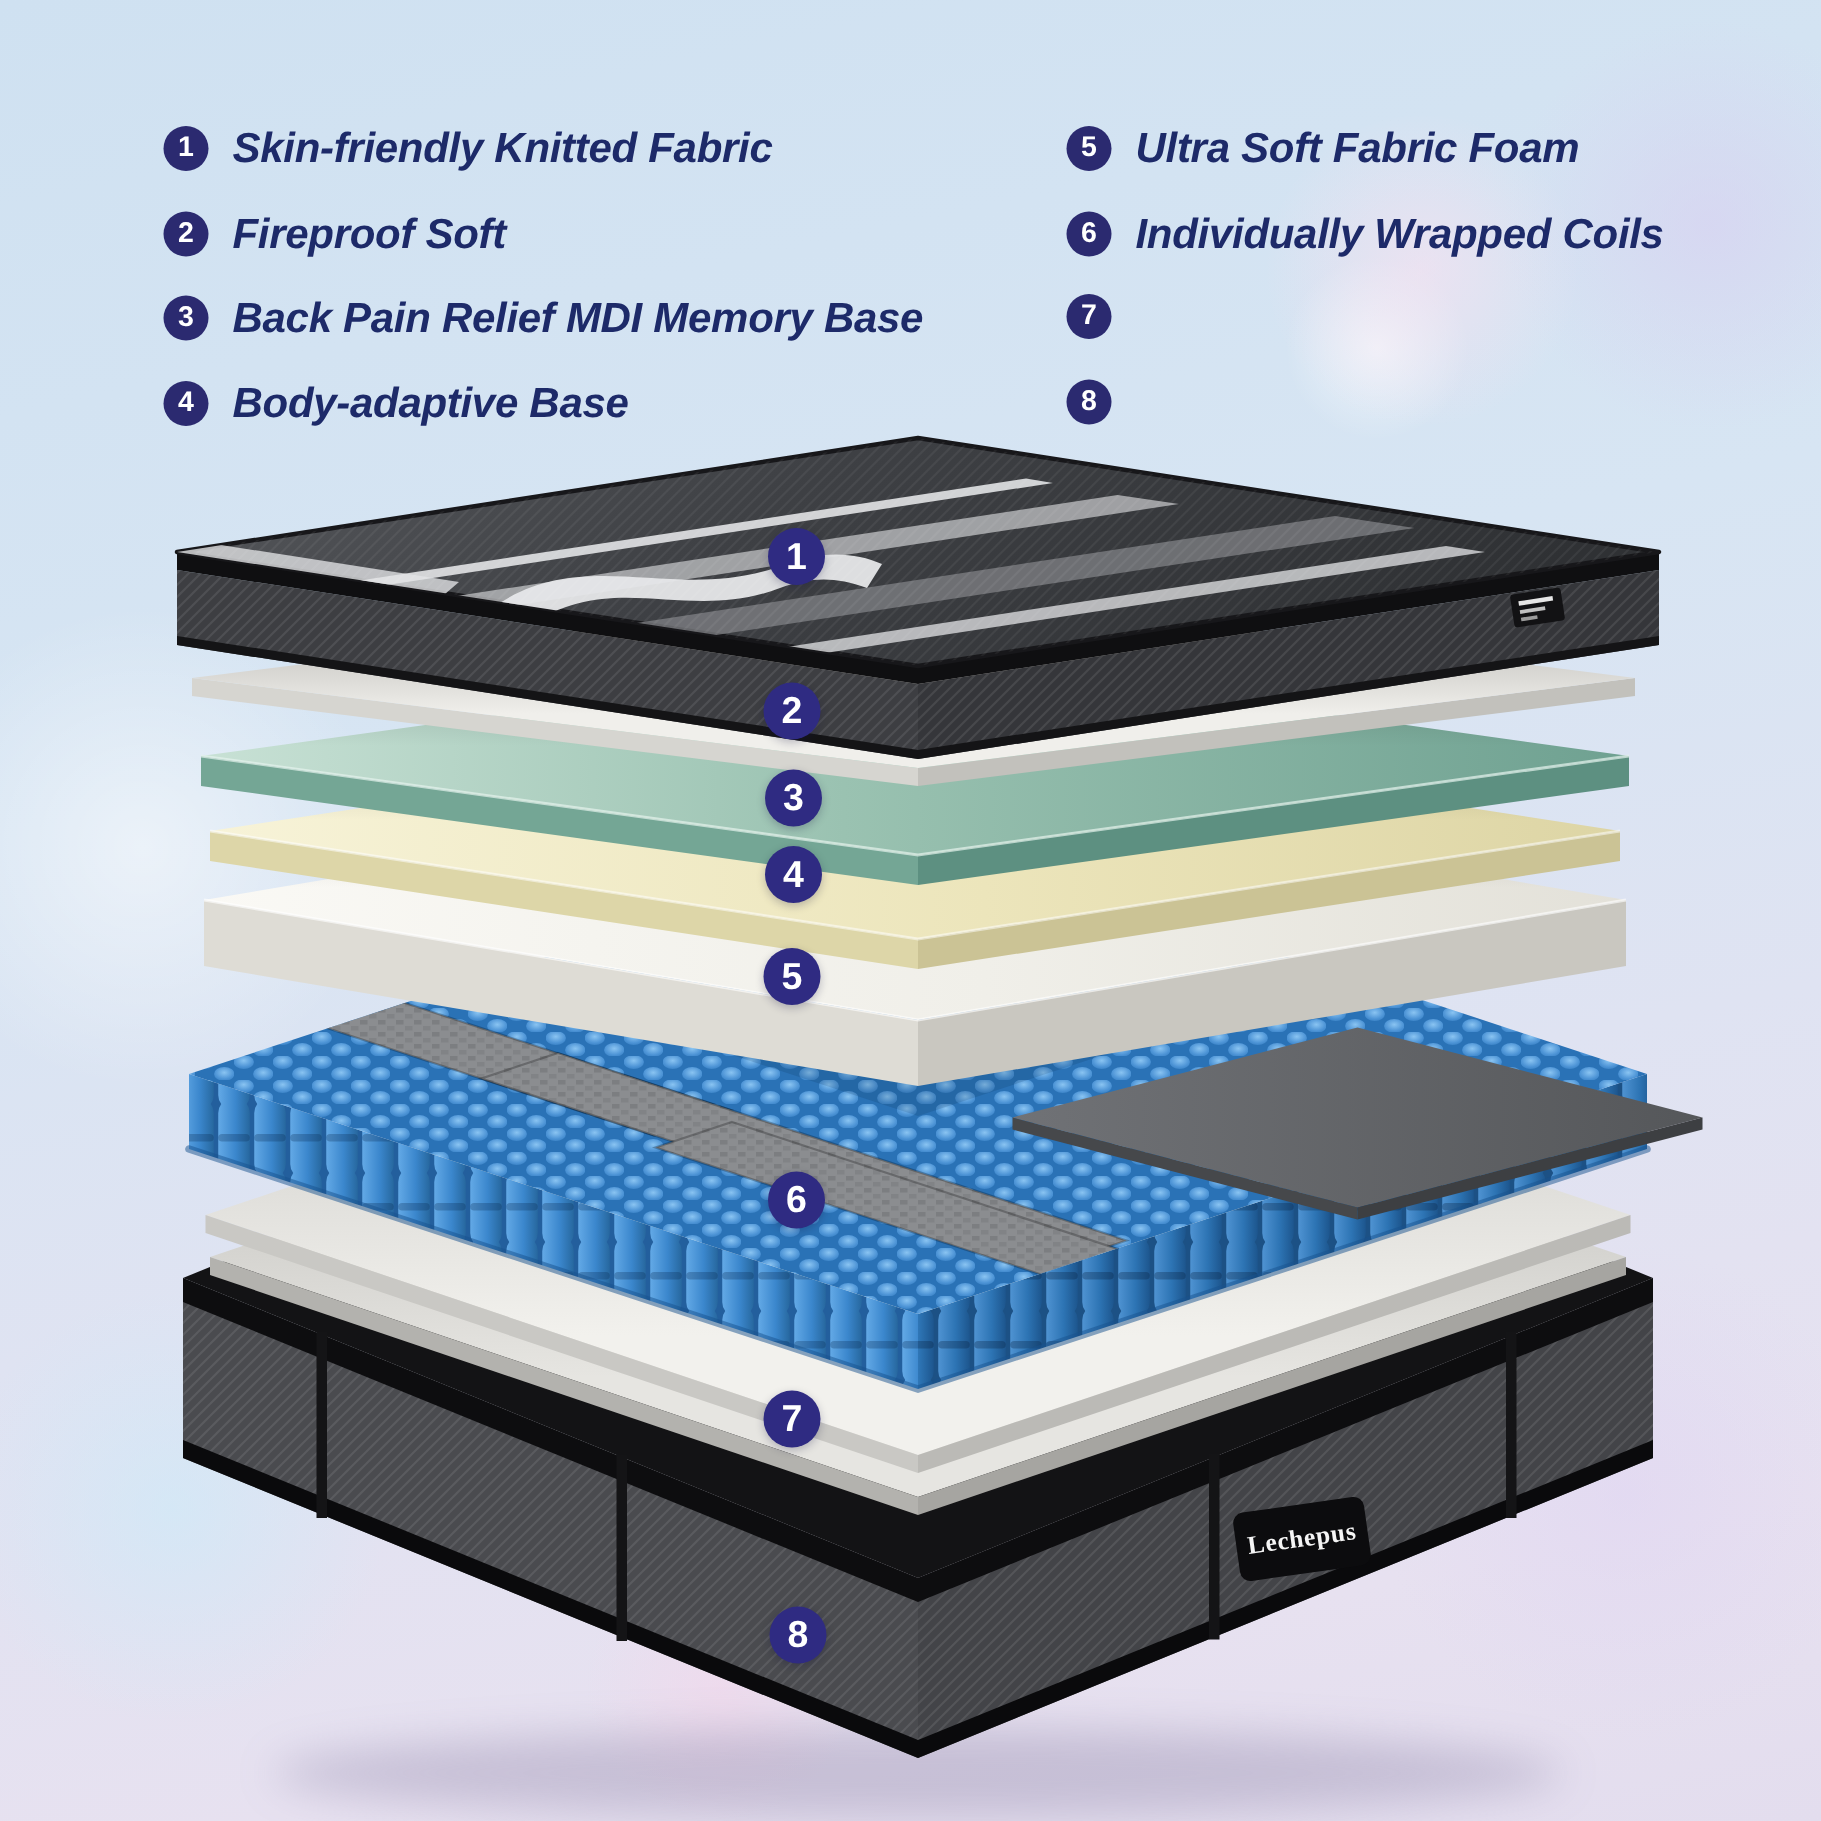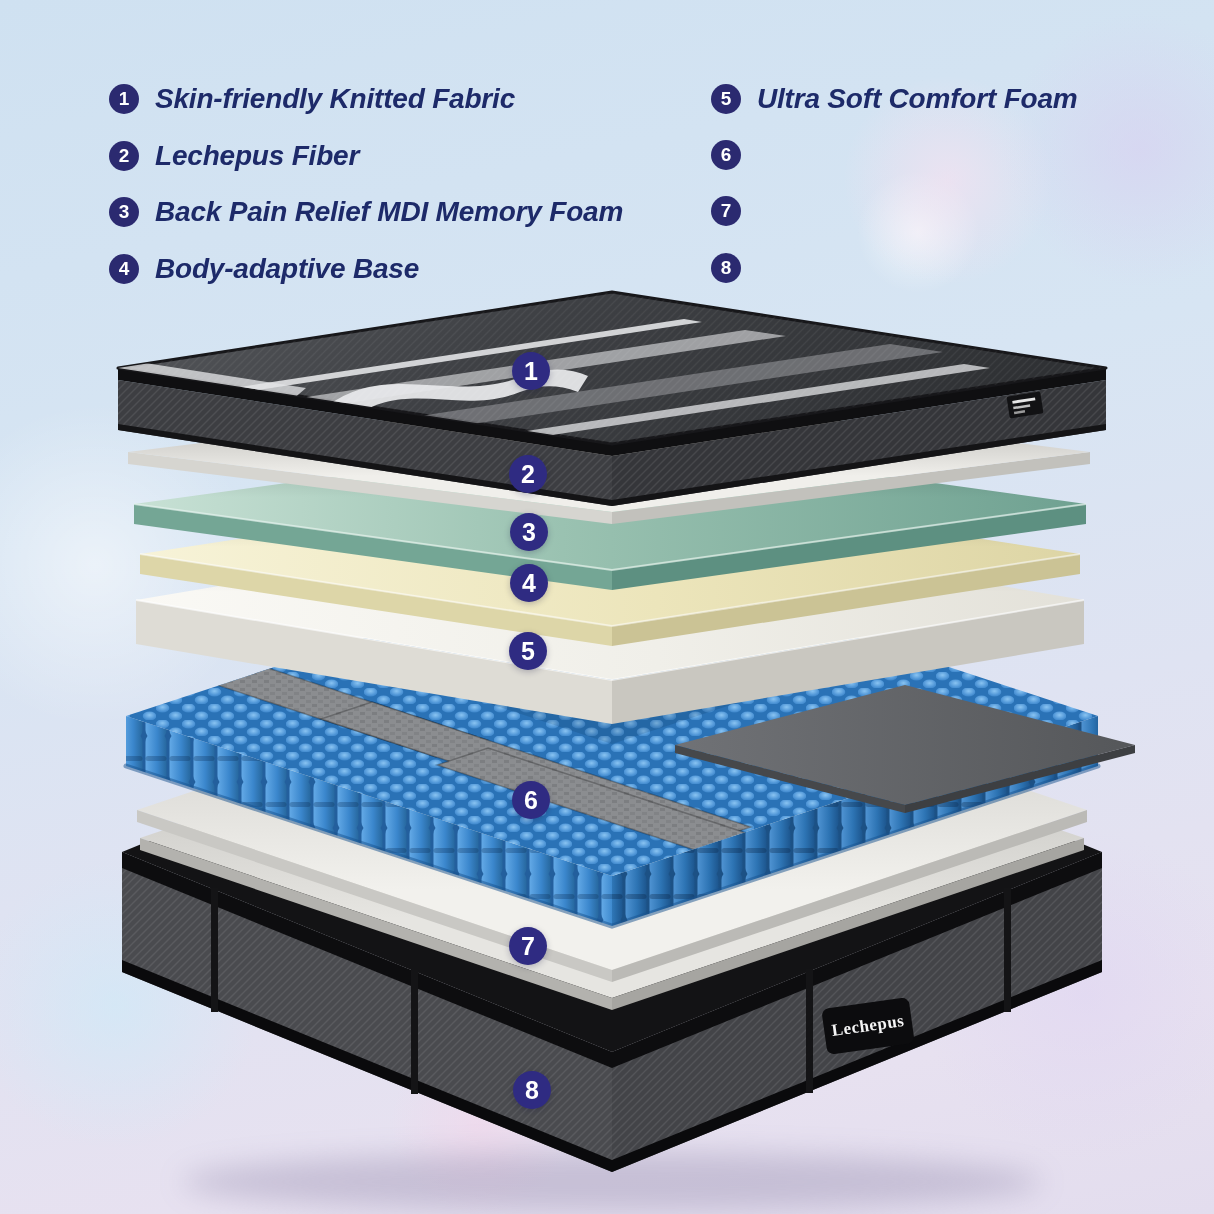--- a/index.html
+++ b/index.html
@@ -248,39 +248,40 @@
     </g>
   </svg>
 
   <div>
     <div class="legend-item" style="left:109px;top:83px;">
       <span class="bullet">1</span>
       <span class="legend-label">Skin-friendly Knitted Fabric</span>
     </div>
     <div class="legend-item" style="left:109px;top:140px;">
       <span class="bullet">2</span>
-      <span class="legend-label">Lechepus Fiber</span>
+      <span class="legend-label">Fireproof Soft</span>
     </div>
     <div class="legend-item" style="left:109px;top:196px;">
       <span class="bullet">3</span>
-      <span class="legend-label">Back Pain Relief MDI Memory Foam</span>
+      <span class="legend-label">Back Pain Relief MDI Memory Base</span>
     </div>
     <div class="legend-item" style="left:109px;top:253px;">
       <span class="bullet">4</span>
       <span class="legend-label">Body-adaptive Base</span>
     </div>
   </div>
 
   <div>
     <div class="legend-item" style="left:711px;top:83px;">
       <span class="bullet">5</span>
-      <span class="legend-label">Ultra Soft Comfort Foam</span>
+      <span class="legend-label">Ultra Soft Fabric Foam</span>
     </div>
     <div class="legend-item" style="left:711px;top:140px;">
       <span class="bullet">6</span>
+      <span class="legend-label">Individually Wrapped Coils</span>
     </div>
     <div class="legend-item" style="left:711px;top:196px;">
       <span class="bullet">7</span>
     </div>
     <div class="legend-item" style="left:711px;top:253px;">
       <span class="bullet">8</span>
     </div>
   </div>
 
   <div class="badge" style="left:512px;top:352px;">1</div>

